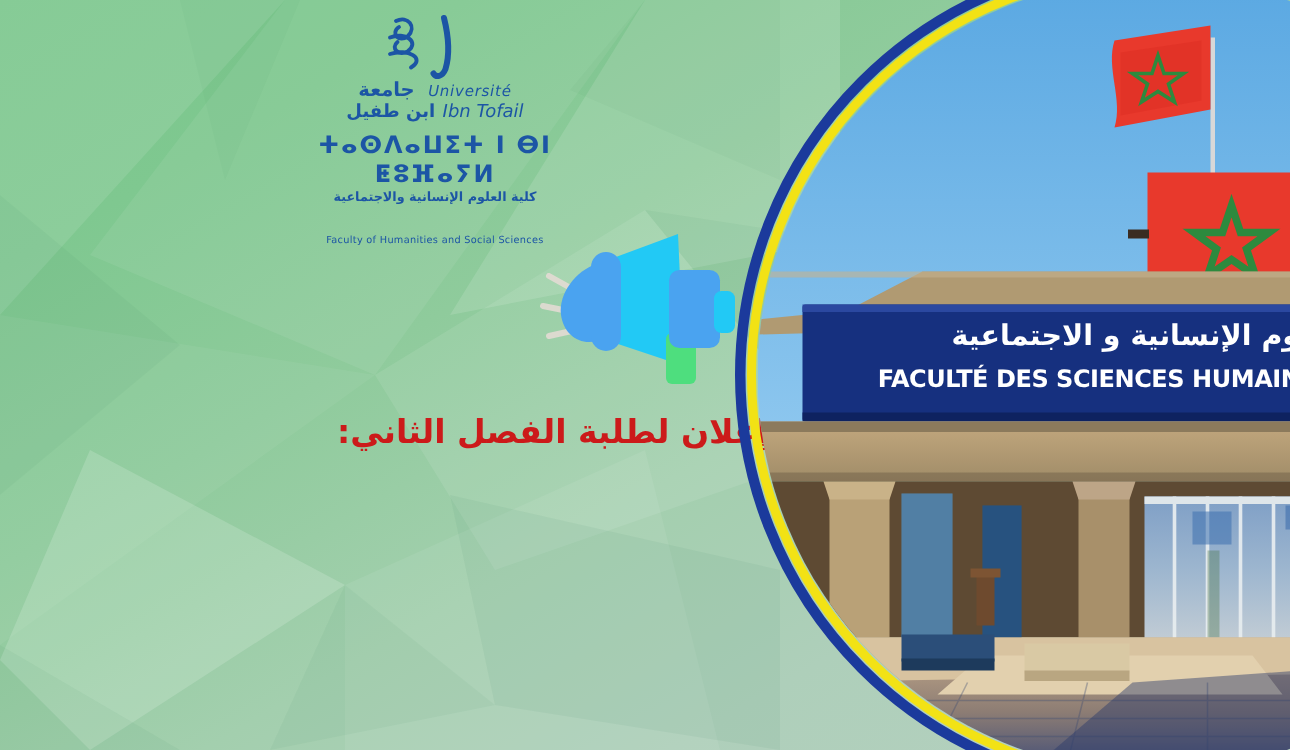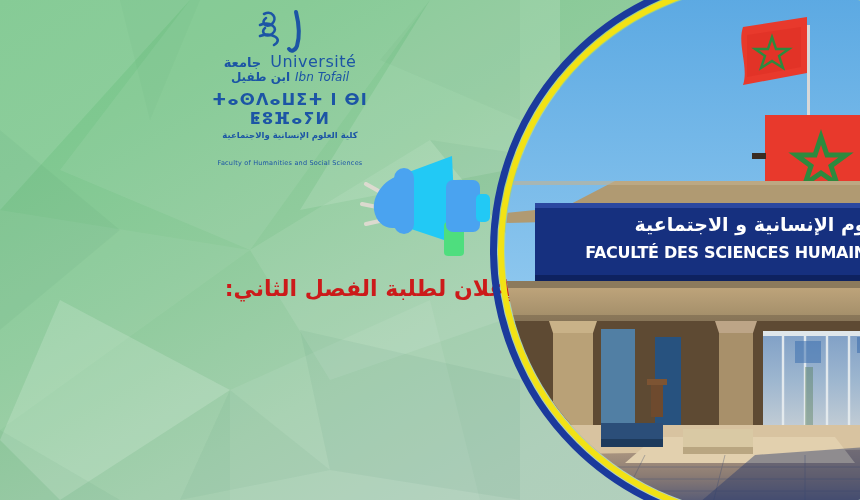--- a/index.html
+++ b/index.html
@@ -26,22 +26,23 @@
   .logo-block {
     position:absolute; left:200px; top:8px; width:180px; text-align:center;
     color:#1d4f9e;
   }
   .logo-mark { width:100%; height:46px; display:block; }
   .logo-ar-main {
     font-size:13px; font-weight:bold; color:#1c55a5;
     letter-spacing:1px; display:inline-block;
   }
   .logo-fr-main {
-    font-size:16px; color:#1c55a5; letter-spacing:.5px; display:inline-block;
+    font-size:10px; color:#1c55a5; letter-spacing:.5px; display:inline-block;
     margin-left:4px;
+    font-style:italic;
   }
   .logo-row { display:flex; justify-content:center; align-items:baseline; gap:5px; line-height:1.05; }
   .logo-ar-sub { font-size:12px; font-weight:bold; color:#1c55a5;text-align:center; }
   .logo-fr-sub { font-size:12px; font-style:italic; color:#1c55a5; }
   .logo-tifinagh {
     font-size:16px; font-weight:bold; color:#1c55a5; letter-spacing:1.2px;
     margin-top:7px;
   }
   .logo-faculty-ar { font-size:8.5px; font-weight:bold; color:#1c55a5; margin-top:2px; }
   .logo-faculty-fr { font-size:6.5px; color:#1c55a5; margin-top:19px; letter-spacing:.2px; }

